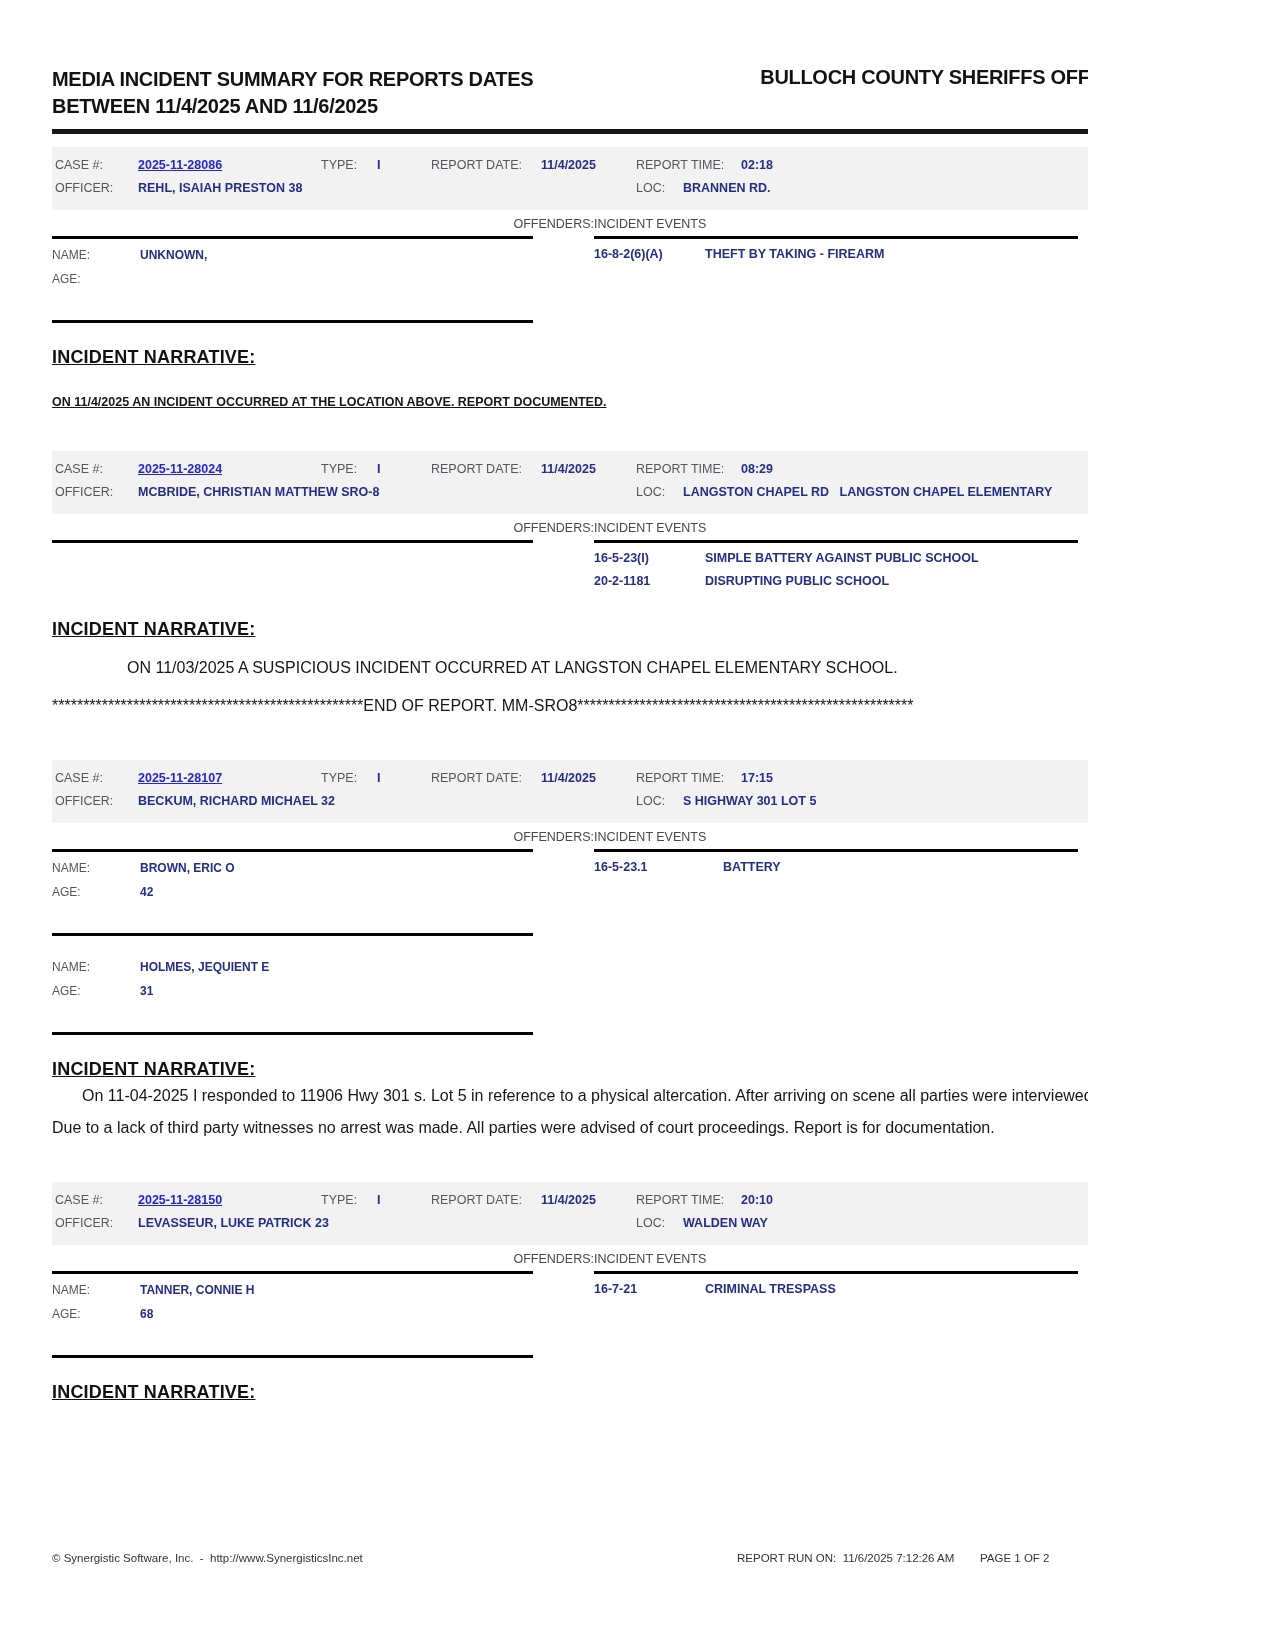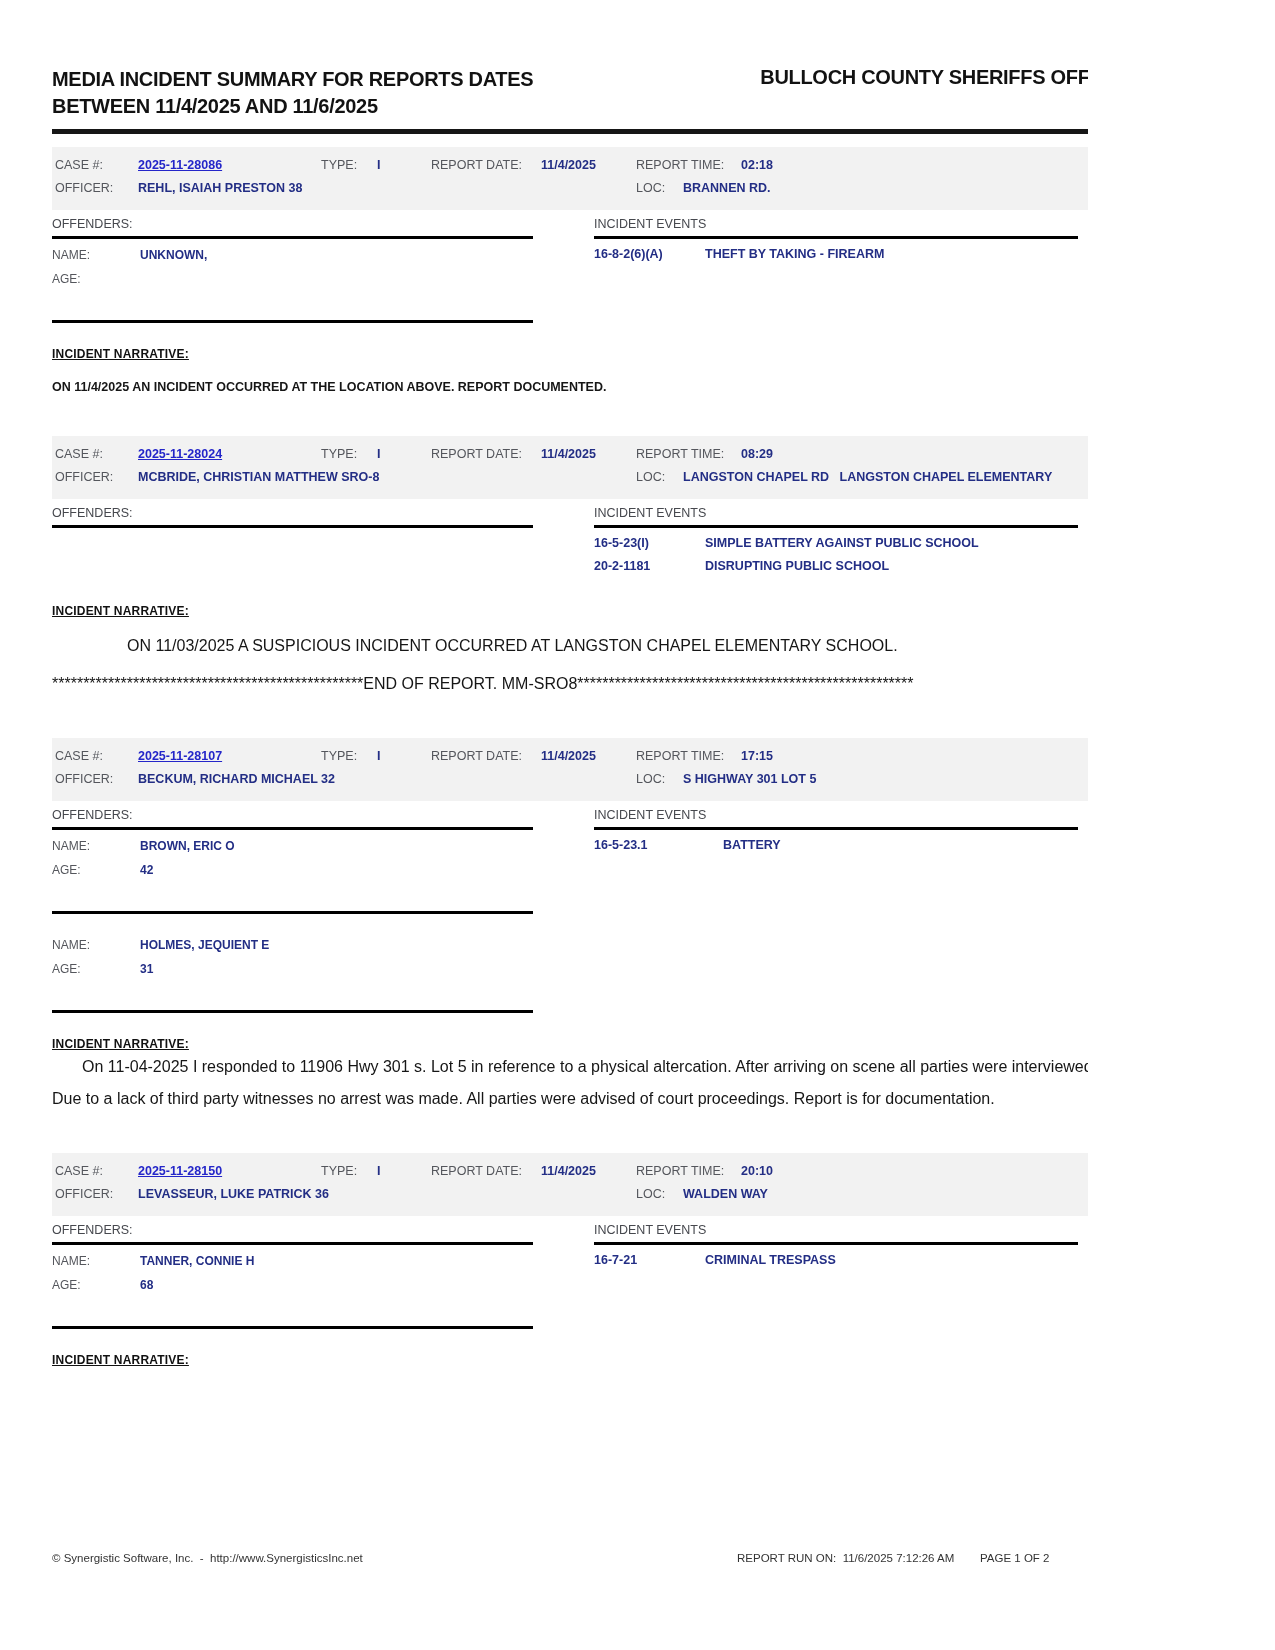--- a/index.html
+++ b/index.html
@@ -19,37 +19,37 @@
   .case-box { background:#f2f2f2; margin-top:13px; padding:9px 0 8px 3px; }
   .case-box.later { margin-top:38px; }
   .case-row { position:relative; height:23px; font-size:12.5px; }
   .abs { position:absolute; top:2px; white-space:pre; }
   .lbl { color:#54565c; }
   .val { color:#232e85; font-weight:bold; }
   .case-link { color:#2426c9; font-weight:bold; text-decoration:underline; cursor:pointer; }
 
   
   .cols { display:flex; margin-top:7px; }
-  .col-left { width:542px; }
+  .col-left { width:542px;text-align:right; }
   .col-right { width:528px; }
   .sec-h { font-size:12.5px; color:#46484e; height:19px; }
   .sec-rule { height:3px; background:#000; }
   .col-left .sec-rule, .col-left .end-rule { width:481px; }
   .col-right .sec-rule { width:484px; }
   .end-rule { height:3px; background:#000; }
   .kv-row { position:relative; height:24px; font-size:12px; }
   .offender { margin-top:7px; }
   .offender + .offender { margin-top:22px; }
   .block-gap { height:26px; }
   .ev-rows { margin-top:6px; }
   .ev-row { position:relative; height:23px; font-size:12.5px; }
 
   
-  .narr-h { margin-top:24px; font-size:12px; font-weight:bold; text-decoration:underline; letter-spacing:0.2px; color:#111; }
-  .narr-sm { margin-top:16px; font-size:12.5px; line-height:21px; color:#161616; }
+  .narr-h { margin-top:24px; font-size:18px; font-weight:bold; text-decoration:underline; letter-spacing:0.2px; color:#111; }
+  .narr-sm { margin-top:24px; font-size:12.5px; line-height:21px; color:#161616;text-decoration:underline; }
   .narr-sm.bold { font-weight:bold; }
   .narr-lg { margin-top:6px; font-size:16px; line-height:32px; color:#161616; overflow-wrap:anywhere; }
   .indent-lg { text-indent:75px; margin-top:12px; }
   .indent-sm { text-indent:30px; margin-top:0; }
 
   
   .footer { position:absolute; left:52px; top:1552px; width:1070px; height:20px; font-size:11.5px; color:#333; }
   .foot { white-space:pre; }
 </style>
 </head>
@@ -225,21 +225,21 @@
         <span class="abs case-link" style="left:83px">2025-11-28150</span>
         <span class="abs lbl" style="left:266px">TYPE:</span>
         <span class="abs val" style="left:322px">I</span>
         <span class="abs lbl" style="left:376px">REPORT DATE:</span>
         <span class="abs val" style="left:486px">11/4/2025</span>
         <span class="abs lbl" style="left:581px">REPORT TIME:</span>
         <span class="abs val" style="left:686px">20:10</span>
       </div>
       <div class="case-row">
         <span class="abs lbl" style="left:0">OFFICER:</span>
-        <span class="abs val" style="left:83px">LEVASSEUR, LUKE PATRICK 36</span>
+        <span class="abs val" style="left:83px">LEVASSEUR, LUKE PATRICK 23</span>
         <span class="abs lbl" style="left:581px">LOC:</span>
         <span class="abs val" style="left:628px">WALDEN WAY</span>
       </div>
     </div>
     <div class="cols">
       <div class="col-left">
         <div class="sec-h">OFFENDERS:</div>
         <div class="sec-rule"></div>
         <div class="offender">
           <div class="kv-row">

